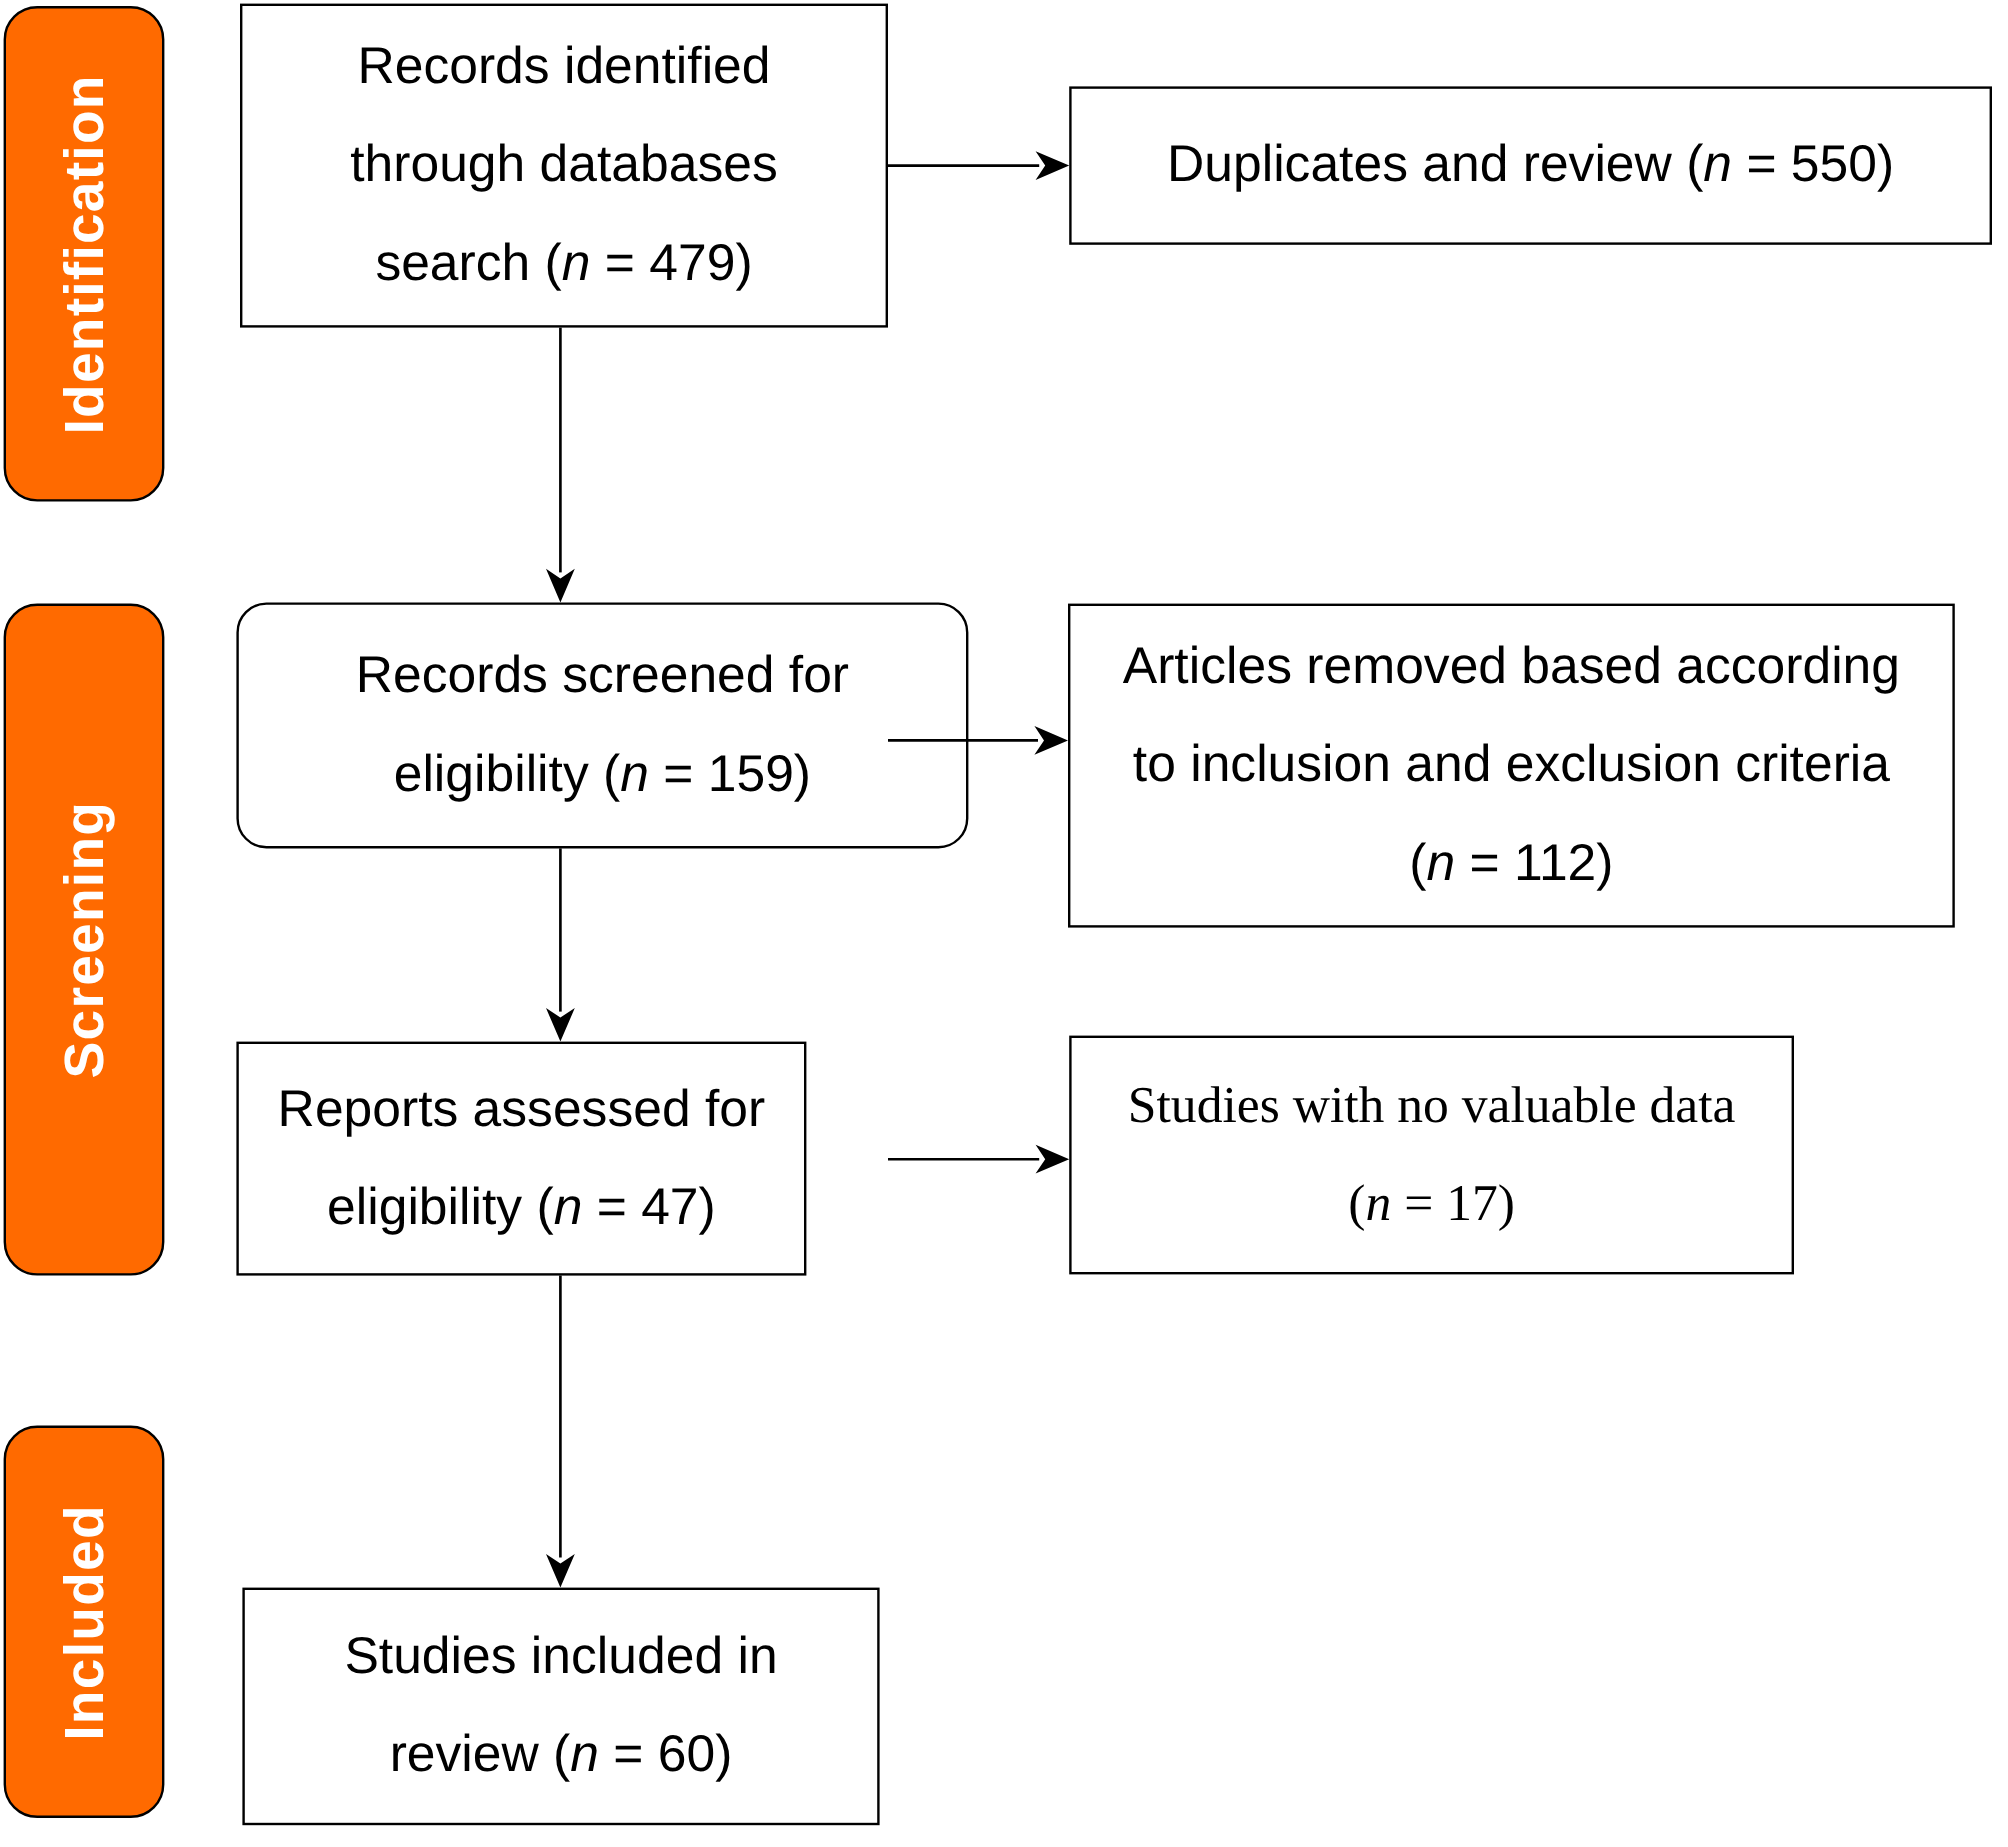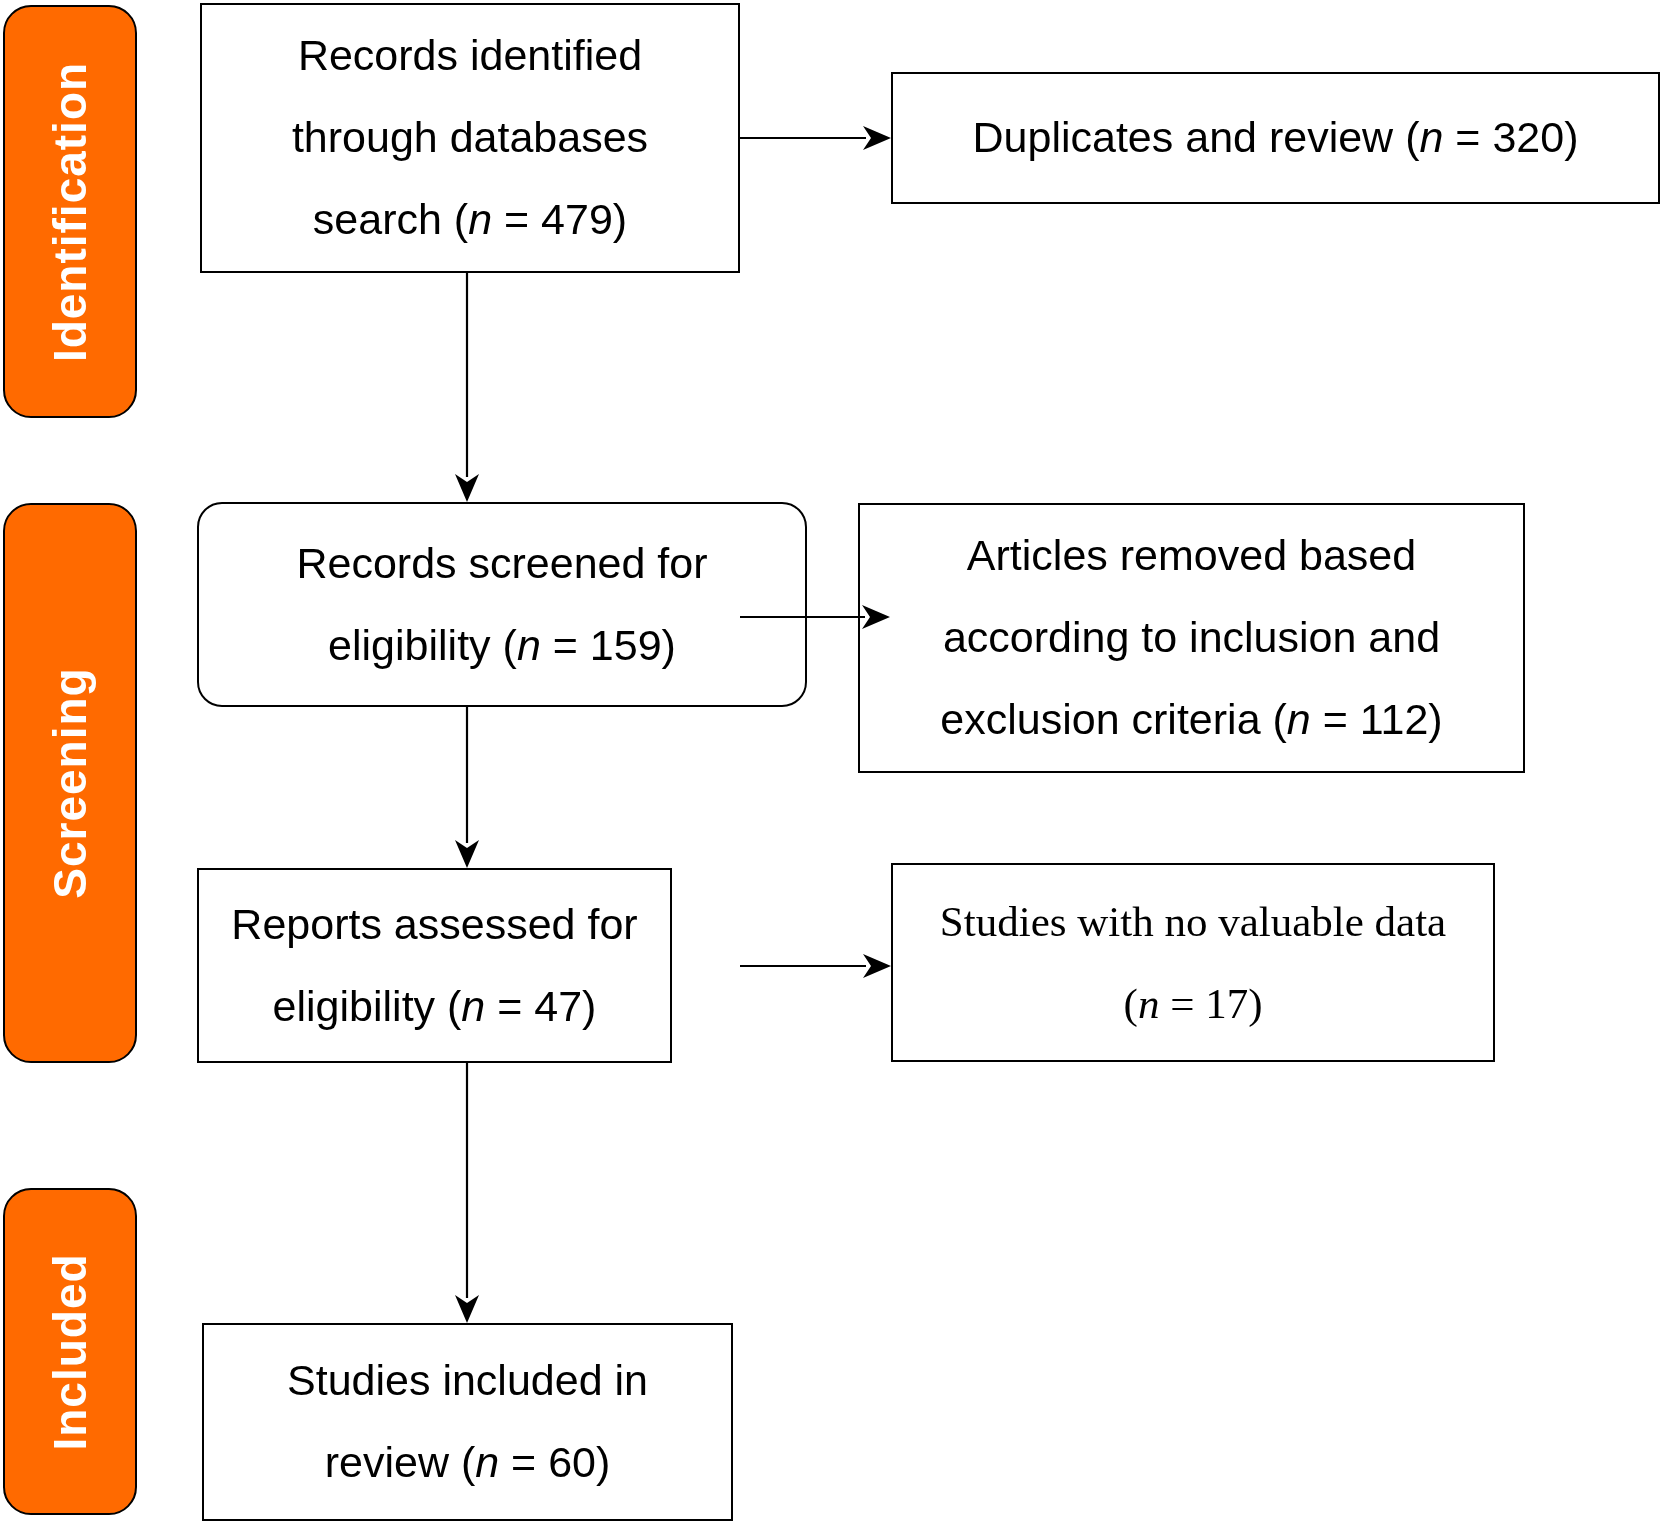--- a/index.html
+++ b/index.html
@@ -43,21 +43,21 @@
     font-size:43px;
     line-height:1.9;
     padding:12px 32px;
   }
   .stat{white-space:nowrap;}
   .nvar{font-style:italic;}
 
   #box-records-identified{left:200px;top:3px;width:540px;height:270px;}
   #box-duplicates{left:891px;top:72px;width:769px;height:132px;}
   #box-records-screened{left:197px;top:502px;width:610px;height:205px;border-radius:25px;}
-  #box-articles-removed{left:858px;top:503px;width:667px;height:270px;}
+  #box-articles-removed{left:890px;top:503px;width:739px;height:270px;}
   #box-reports-assessed{left:197px;top:868px;width:475px;height:195px;}
   #box-no-valuable-data{left:891px;top:863px;width:604px;height:199px;font-family:Liberation Serif, serif;}
   #box-studies-included{left:202px;top:1323px;width:531px;height:198px;}
 
   
   #connectors{
     position:absolute;left:0;top:0;width:1673px;height:1539px;
     pointer-events:none;
   }
 </style>
@@ -72,21 +72,21 @@
 </div>
 <div class="stage" id="stage-included">
   <span class="vtext">Included</span>
 </div>
 
 <div class="fbox" id="box-records-identified">
   <div><span>Records identified through databases search</span><span class="stat"><span> (</span><span class="nvar">n</span><span> = 479)</span></span></div>
 </div>
 
 <div class="fbox" id="box-duplicates">
-  <div><span>Duplicates and review</span><span class="stat"><span> (</span><span class="nvar">n</span><span> = 320)</span></span></div>
+  <div><span>Duplicates and review</span><span class="stat"><span> (</span><span class="nvar">n</span><span> = 550)</span></span></div>
 </div>
 
 <div class="fbox" id="box-records-screened">
   <div><span>Records screened for eligibility</span><span class="stat"><span> (</span><span class="nvar">n</span><span> = 159)</span></span></div>
 </div>
 
 <div class="fbox" id="box-articles-removed">
   <div><span>Articles removed based according to inclusion and exclusion criteria</span><span class="stat"><span> (</span><span class="nvar">n</span><span> = 112)</span></span></div>
 </div>
 

